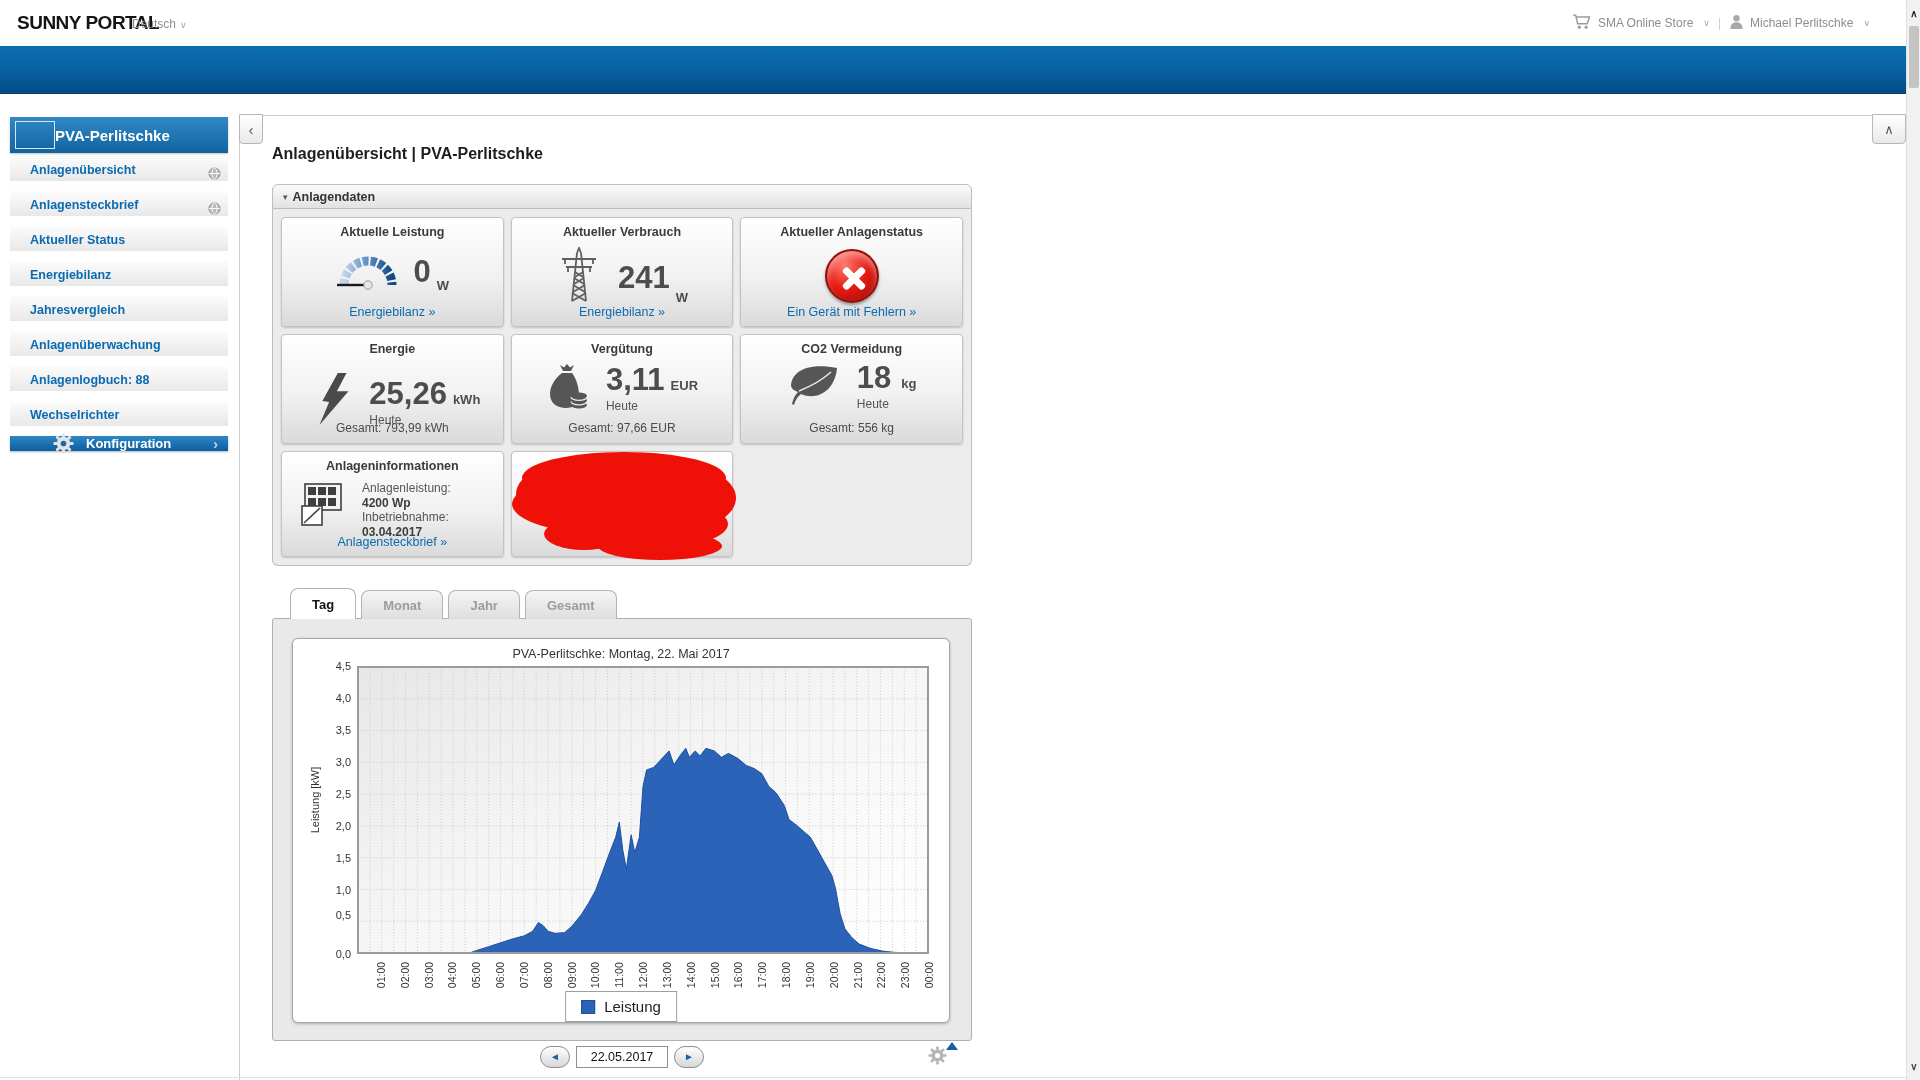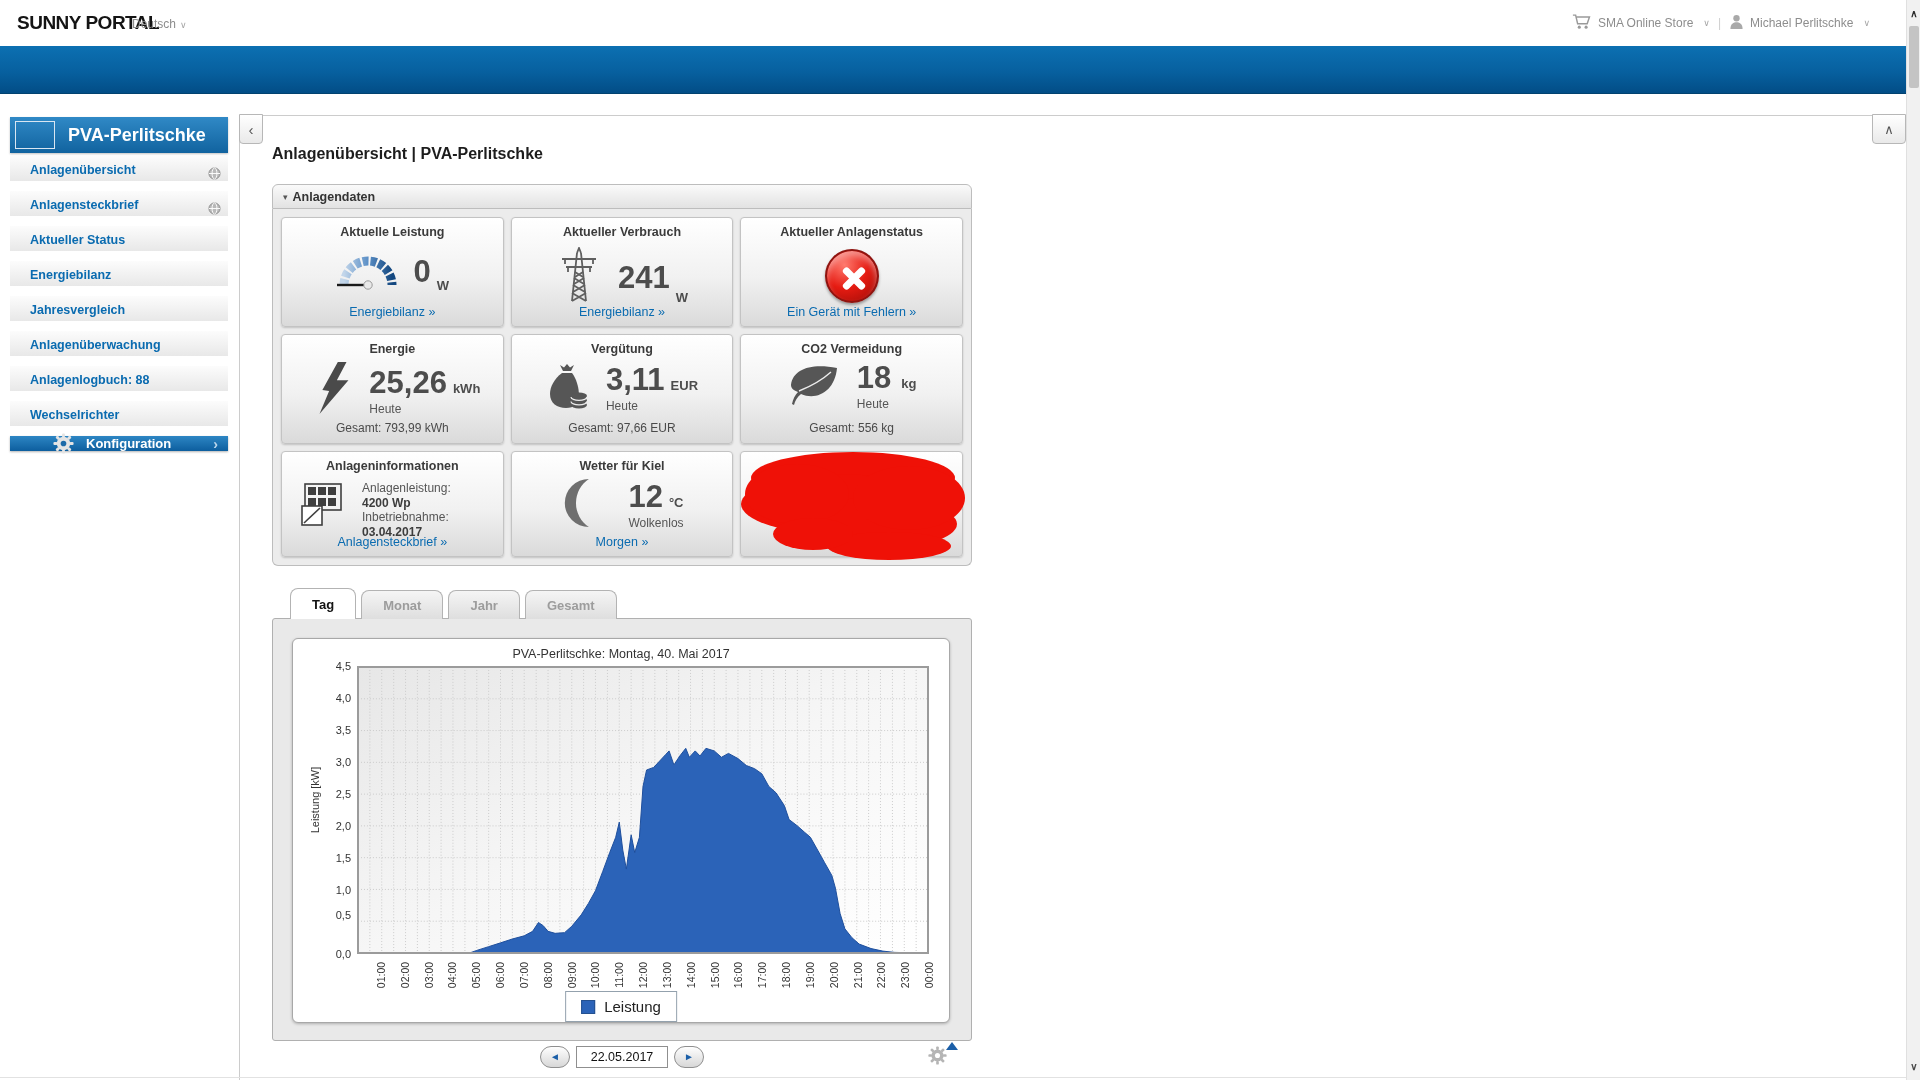--- a/index.html
+++ b/index.html
@@ -19,21 +19,21 @@
   .banner { position:absolute; left:0; top:46px; width:1906px; height:48px;
             background:linear-gradient(180deg,#0c70b2 0%,#07609f 55%,#024d86 100%);
             border-bottom:1px solid #02426f; }
 
   
   .sidebar { position:absolute; left:10px; top:117px; width:218px; }
   .sb-head { height:36px; background:linear-gradient(180deg,#3089c6 0%,#11639f 100%);
              display:flex; align-items:center; cursor:pointer; box-shadow:0 1px 2px rgba(0,0,0,.25); }
   .photo { width:40px; height:28px; margin-left:5px; border:1px solid #d9e6f2;
            background:linear-gradient(180deg,#aec7de 0%,#c2d2e0 34%,#7d5b41 36%,#5f4230 58%,#c8a univ 0) ,linear-gradient(180deg,#aec7de 0%,#c2d2e0 34%,#7d5b41 36%,#5f4230 58%,#c6a06b 60%,#8f7049 100%); }
-  .sb-head span { color:#fff; font-weight:bold; font-size:18px; margin-left:13px; }
+  .sb-head span { color:#fff; font-weight:bold; font-size:15px; }
   #sidebar-items { margin-top:3px; }
   .sb-item { position:relative; height:25px; margin-bottom:10px; line-height:25px;
              background:linear-gradient(180deg,#fcfcfc 0%,#e8e8e8 100%);
              cursor:pointer; }
   .sb-label { color:#0a6bb0; font-weight:bold; font-size:12.5px; margin-left:20px; }
   .sb-globe { position:absolute; right:7px; top:6px; }
   .sb-config { height:15px; margin-top:5px; background:linear-gradient(180deg,#2d86c4 0%,#0d5e9e 100%);
                display:flex; align-items:center; cursor:pointer; position:relative; box-shadow:0 1px 2px rgba(0,0,0,.3);padding-left:31px; }
   .sb-config .cfg-label { color:#fff; font-weight:bold; font-size:13px; margin-left:12px; }
   .cfg-gear { margin-left:12px; display:inline-flex; }
@@ -258,21 +258,21 @@
         <div class="tile-title">Aktueller Anlagenstatus</div>
         <div class="status-badge">
           <span class="x-bar a"></span>
             <span class="x-bar b"></span>
         </div>
         <a class="tile-link">Ein Gerät mit Fehlern »</a>
       </div>
 
       <div class="tile">
         <div class="tile-title">Energie</div>
-        <div class="tile-mid" style="margin-top:5px;padding-left:9px;">
+        <div class="tile-mid" style="margin-top:16px;padding-left:9px;">
           <span><svg width="40" height="56" viewBox="0 0 40 58">
                 <polygon points="25,1 9,30 16,31 6,55 36,20 24,20 34,1" fill="#4a4a4a"></polygon>
               </svg></span>
           <div class="val-col">
             <div class="vrow" style="gap:0;">
                 <span class="big">25,26</span>
                 <span class="unit" style="margin-left:6px;">kWh</span>
               </div>
             <div class="heute">Heute</div>
           </div>
@@ -343,36 +343,20 @@
           <div class="info-text">
             <div>Anlagenleistung:</div>
             <div class="b">4200 Wp</div>
             <div>Inbetriebnahme:</div>
             <div class="b">03.04.2017</div>
           </div>
         </div>
         <a class="tile-link">Anlagensteckbrief »</a>
       </div>
 
-      <div class="tile">
-        <div class="tile-title">Wetter für Kiel</div>
-        <div class="tile-mid" style="margin-top:4px;">
-          <span><svg width="52" height="52" viewBox="0 0 54 54">
-                <path d="M30,2 A25,25 0 1 0 30,52 A30,30 0 0 1 30,2 Z" fill="#6f6f6f"></path>
-              </svg></span>
-          <div class="val-col">
-            <div class="vrow" style="gap:0;">
-                <span class="big">12</span>
-                <span class="unit" style="margin-left:6px;">°C</span>
-              </div>
-            <div class="heute">Wolkenlos</div>
-          </div>
-        </div>
-        <a class="tile-link">Morgen »</a>
-      </div>
 
       <div class="tile" style="overflow:visible;">
         <svg class="redaction" viewBox="0 0 246 120">
           <g fill="#ef1107">
             <ellipse cx="120" cy="32" rx="102" ry="26"></ellipse>
             <ellipse cx="104" cy="58" rx="96" ry="30"></ellipse>
             <ellipse cx="138" cy="78" rx="86" ry="26"></ellipse>
             <ellipse cx="64" cy="48" rx="52" ry="30"></ellipse>
             <ellipse cx="176" cy="52" rx="56" ry="32"></ellipse>
             <ellipse cx="156" cy="100" rx="62" ry="14"></ellipse>
@@ -386,21 +370,21 @@
 
   <div class="tabs">
     <div class="tab active">Tag</div>
     <div class="tab">Monat</div>
     <div class="tab">Jahr</div>
     <div class="tab">Gesamt</div>
   </div>
 
   <section class="tab-panel">
     <div class="chart-card">
-      <div class="chart-title">PVA-Perlitschke: Montag, 40. Mai 2017</div>
+      <div class="chart-title">PVA-Perlitschke: Montag, 22. Mai 2017</div>
       <div class="ylabel">Leistung [kW]</div>
       <div class="plot">
         <svg id="plot-svg" viewBox="0 0 572 288" preserveAspectRatio="none">
             <defs>
               <linearGradient id="pg" x1="0" y1="0" x2="1" y2="1">
                 <stop offset="0" stop-color="#e7e7e7"></stop>
                 <stop offset="0.5" stop-color="#f6f6f6"></stop>
                 <stop offset="1" stop-color="#ffffff"></stop>
               </linearGradient>
             </defs>

